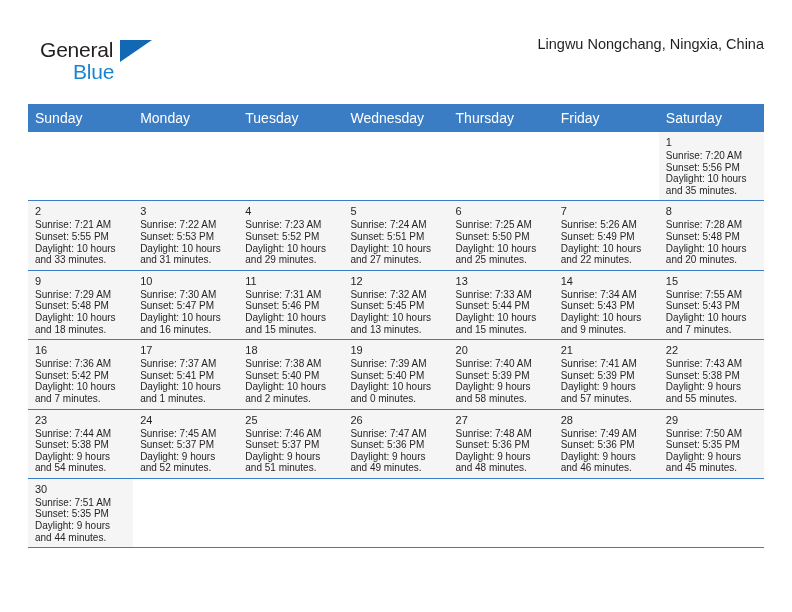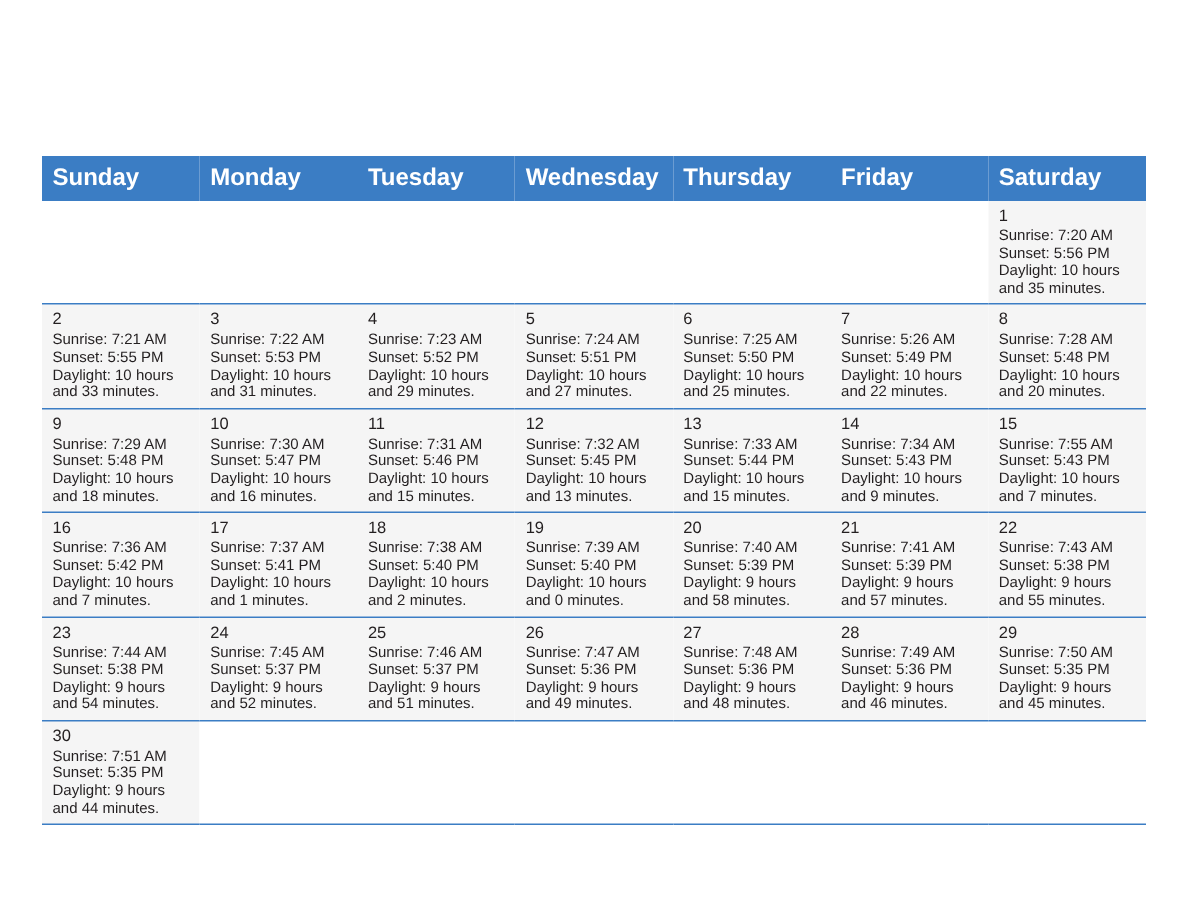--- a/index.html
+++ b/index.html
@@ -91,22 +91,22 @@
     position: absolute;
     left: 28px;
     top: 104px;
     width: 736px;
     border-collapse: collapse;
     table-layout: fixed;
   }
   .calendar th {
     background: #3b7dc4;
     color: #ffffff;
-    font-size: 16px;
-    font-weight: bold;
+    font-size: 14px;
+    font-weight: normal;
     text-align: left;
     padding: 6px 0 6px 7px;
     height: 12px;
     border: none;
   }
   .calendar td {
     vertical-align: top;
     width: 105.14px;
     height: 62px;
     padding: 0;
@@ -138,22 +138,28 @@
   }
   .empty .cell-inner { padding: 0; }
 </style>
 </head>
 <body>
 
 <div class="page">
 
   <div class="header">
 
+    <div class="brand">
+      <span class="brand-general">General</span>
+      <span class="brand-triangle"></span>
+      <span class="brand-blue">Blue</span>
+    </div>
 
     <div class="title-block">
+      <div class="cal-subtitle">Lingwu Nongchang, Ningxia, China</div>
     </div>
 
   </div>
 
   <table class="calendar">
     <thead>
       <tr id="weekday-row">
           <th>Sunday</th>
           <th>Monday</th>
           <th>Tuesday</th>

